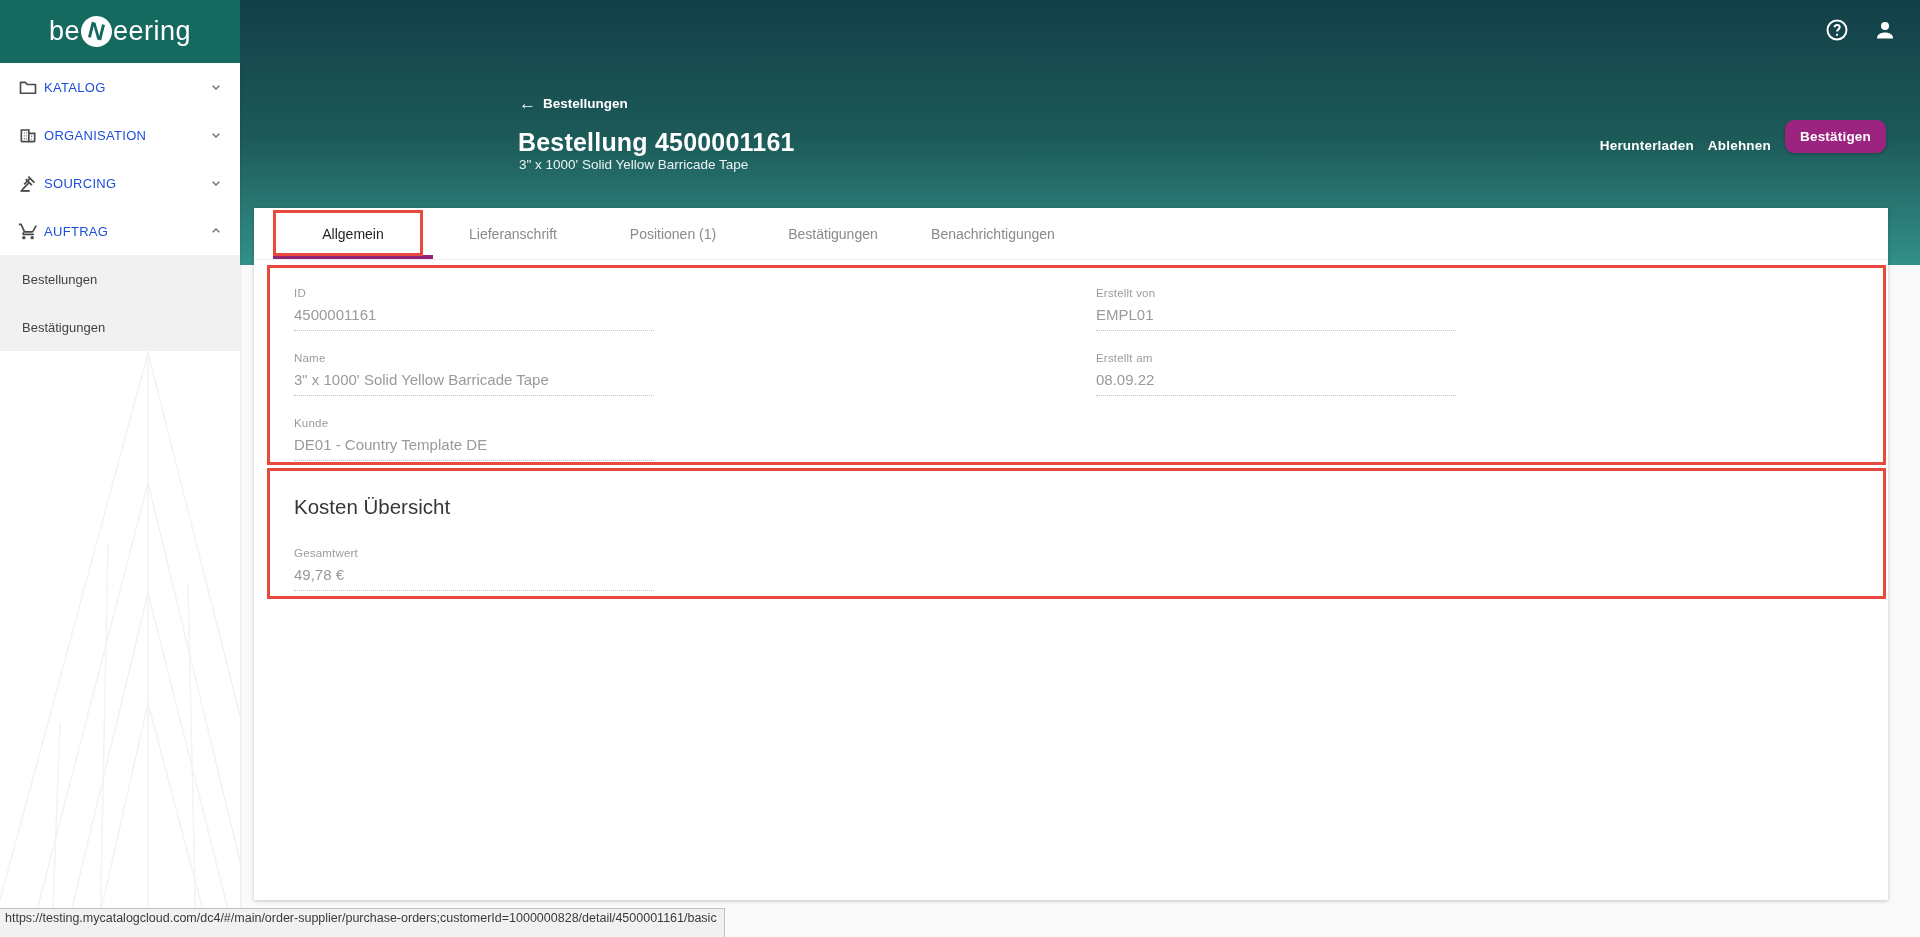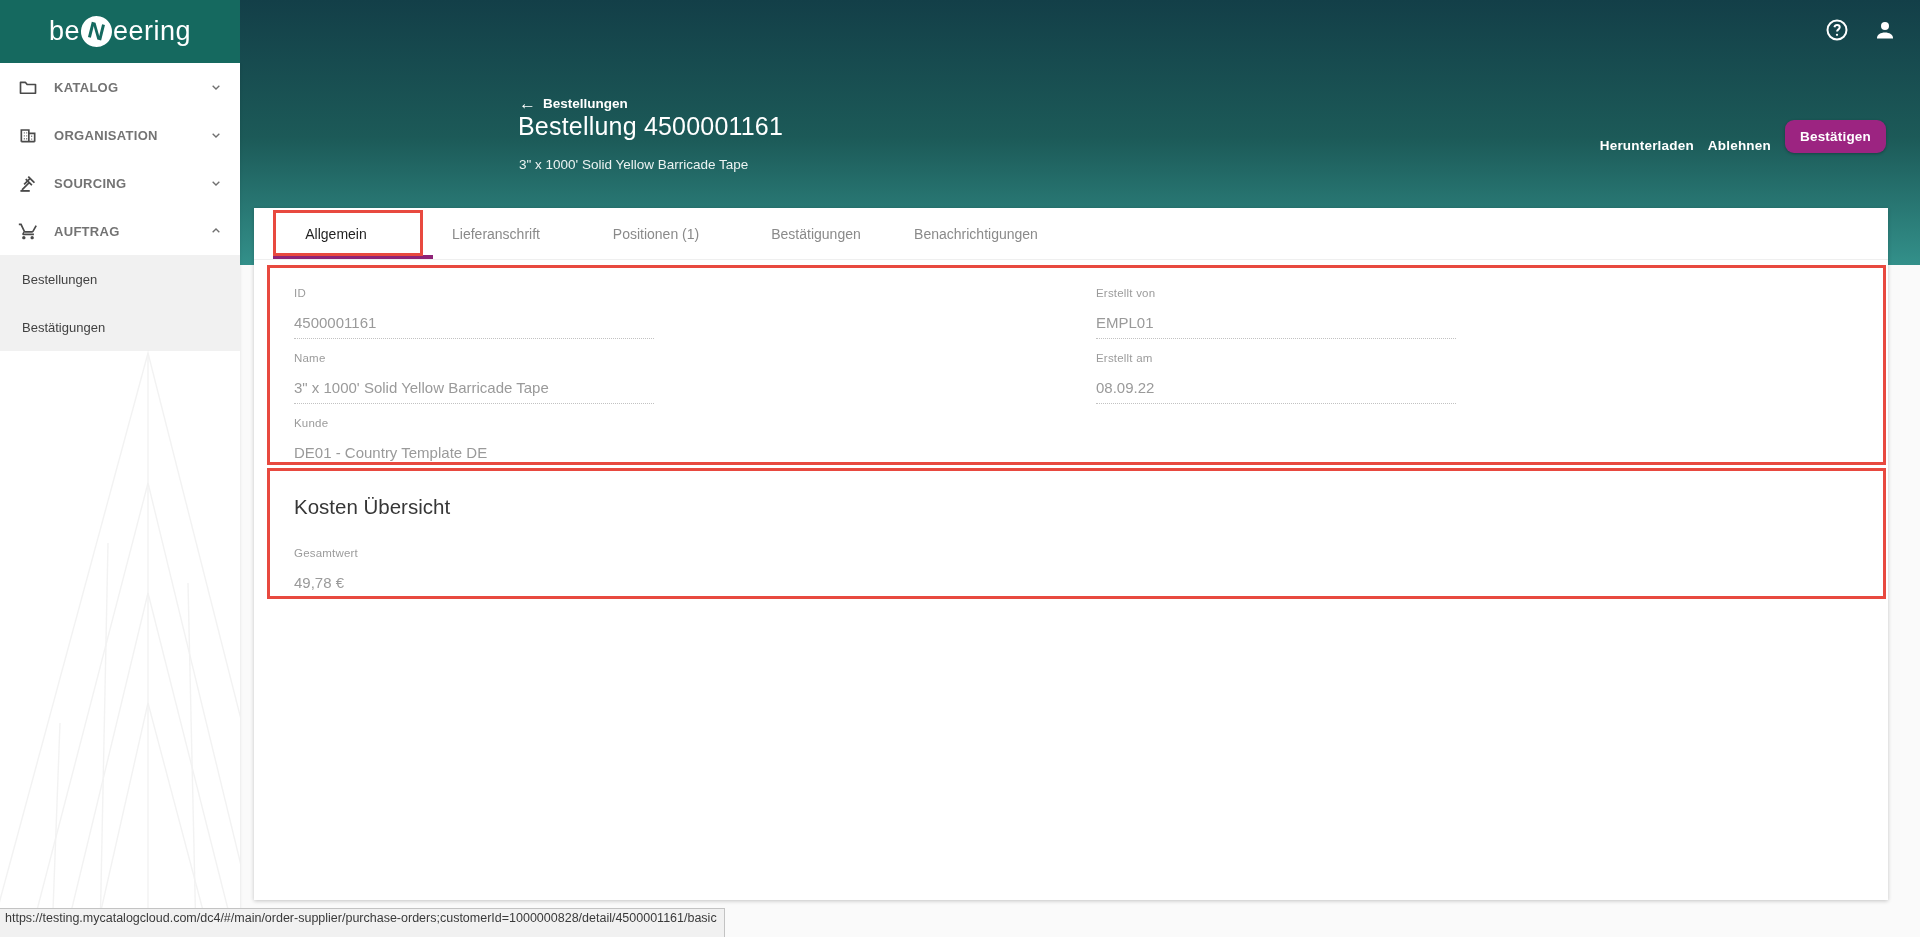--- a/index.html
+++ b/index.html
@@ -27,21 +27,21 @@
     background:linear-gradient(180deg,#133f48 0%, #1c5a58 52%, #33908a 100%);
   }
   .top-icons { position:absolute; top:17px; right:22px; display:flex; gap:22px; align-items:center; z-index:6; }
   .icon-btn { width:26px; height:26px; display:flex; align-items:center; justify-content:center; cursor:pointer; }
 
   .breadcrumb {
     position:absolute; left:279px; top:96px; color:#ffffff; font-size:13.5px;
     font-weight:700; display:flex; align-items:center; gap:7px; cursor:pointer;
   }
   .breadcrumb .arr { font-size:17px; font-weight:400; line-height:13px; }
-  .page-title { position:absolute; left:278px; top:112px; color:#fff; font-size:25px; font-weight:400; letter-spacing:.2px;text-align:right; }
+  .page-title { position:absolute; left:278px; top:128px; color:#fff; font-size:25px; font-weight:700; letter-spacing:.2px;text-align:right; }
   .page-subtitle { position:absolute; left:279px; top:157px; color:#ecf3f2; font-size:13.5px; font-weight:500; }
 
   .header-actions { position:absolute; right:34px; top:119px; height:34px; display:flex; align-items:flex-end; gap:14px; }
   .btn-text { color:#fff; font-size:13.5px; font-weight:700; background:none; border:none; cursor:pointer; font-family:inherit; letter-spacing:.2px; }
   .btn-filled {
     color:#fff; font-size:13.5px; font-weight:700; border:none; cursor:pointer; font-family:inherit;
     background:#9c2481; border-radius:9px; padding:9px 15px; letter-spacing:.2px;
     box-shadow:0 1px 3px rgba(0,0,0,.3);
   }
 
@@ -51,43 +51,43 @@
     background:#ffffff; z-index:4; overflow:hidden;
     box-shadow:1px 0 2px rgba(0,0,0,.06);
   }
   .sidebar-art { position:absolute; left:0; top:0; width:240px; height:874px; pointer-events:none; }
   .nav { position:relative; }
   .nav-item {
     height:48px; display:flex; align-items:center; padding:0 16px; cursor:pointer;
     color:#3f3f3f;
   }
   .nav-item .nav-icon { width:24px; height:24px; display:flex; align-items:center; justify-content:center; color:#4a4a4a; }
-  .nav-item .lbl { margin-left:14px; font-size:13px; font-weight:700; letter-spacing:.3px; color:#737373; }
+  .nav-item .lbl { margin-left:4px; font-size:13px; font-weight:400; letter-spacing:.3px; color:#1d4ed8; }
   .nav-item .chev { margin-left:auto; color:#707070; display:flex; }
   .submenu { background:rgba(0,0,0,0.055); }
   .subitem { height:48px; display:flex; align-items:center; padding:0 16px 0 22px; font-size:13px; color:#424242; cursor:pointer; }
 
   
   .card {
     position:absolute; left:254px; top:208px; width:1634px; height:692px;
     background:#fff; box-shadow:0 1px 4px rgba(0,0,0,.22); z-index:3;
   }
-  .tabbar { position:relative; height:52px; display:flex; padding-left:2px; border-bottom:1px solid #efefef; background:#fff; }
+  .tabbar { position:relative; height:52px; display:flex; padding-left:19px; border-bottom:1px solid #efefef; background:#fff; }
   .tab {
     width:160px; text-align:center; line-height:52px; font-size:14px; color:#8a8a8a;
     cursor:pointer; font-weight:400;
   }
   .tab.active { color:#1f1f1f; font-weight:500; }
   .tab-indicator { position:absolute; left:19px; bottom:0; width:160px; height:4px; background:#8e2377; }
 
   
   .field { position:absolute; width:360px; }
   .field .flabel { font-size:11.5px; color:#9b9b9b; letter-spacing:.2px; }
   .field .fvalue {
-    margin-top:15px; font-size:15px; color:#9a9a9a; padding-bottom:7px;
+    margin-top:7px; font-size:15px; color:#9a9a9a; padding-bottom:7px;
     border-bottom:1.5px dotted #c2c2c2; white-space:nowrap;
   }
   .section-title { position:absolute; left:40px; top:287px; font-size:20.5px; color:#373737; font-weight:400; }
 
   
   .anno { position:absolute; border:3.5px solid #e8493f; pointer-events:none; z-index:9; }
 
   
   .statusbar {
     position:absolute; left:0; bottom:0; height:29px; background:#f1f1f1;

